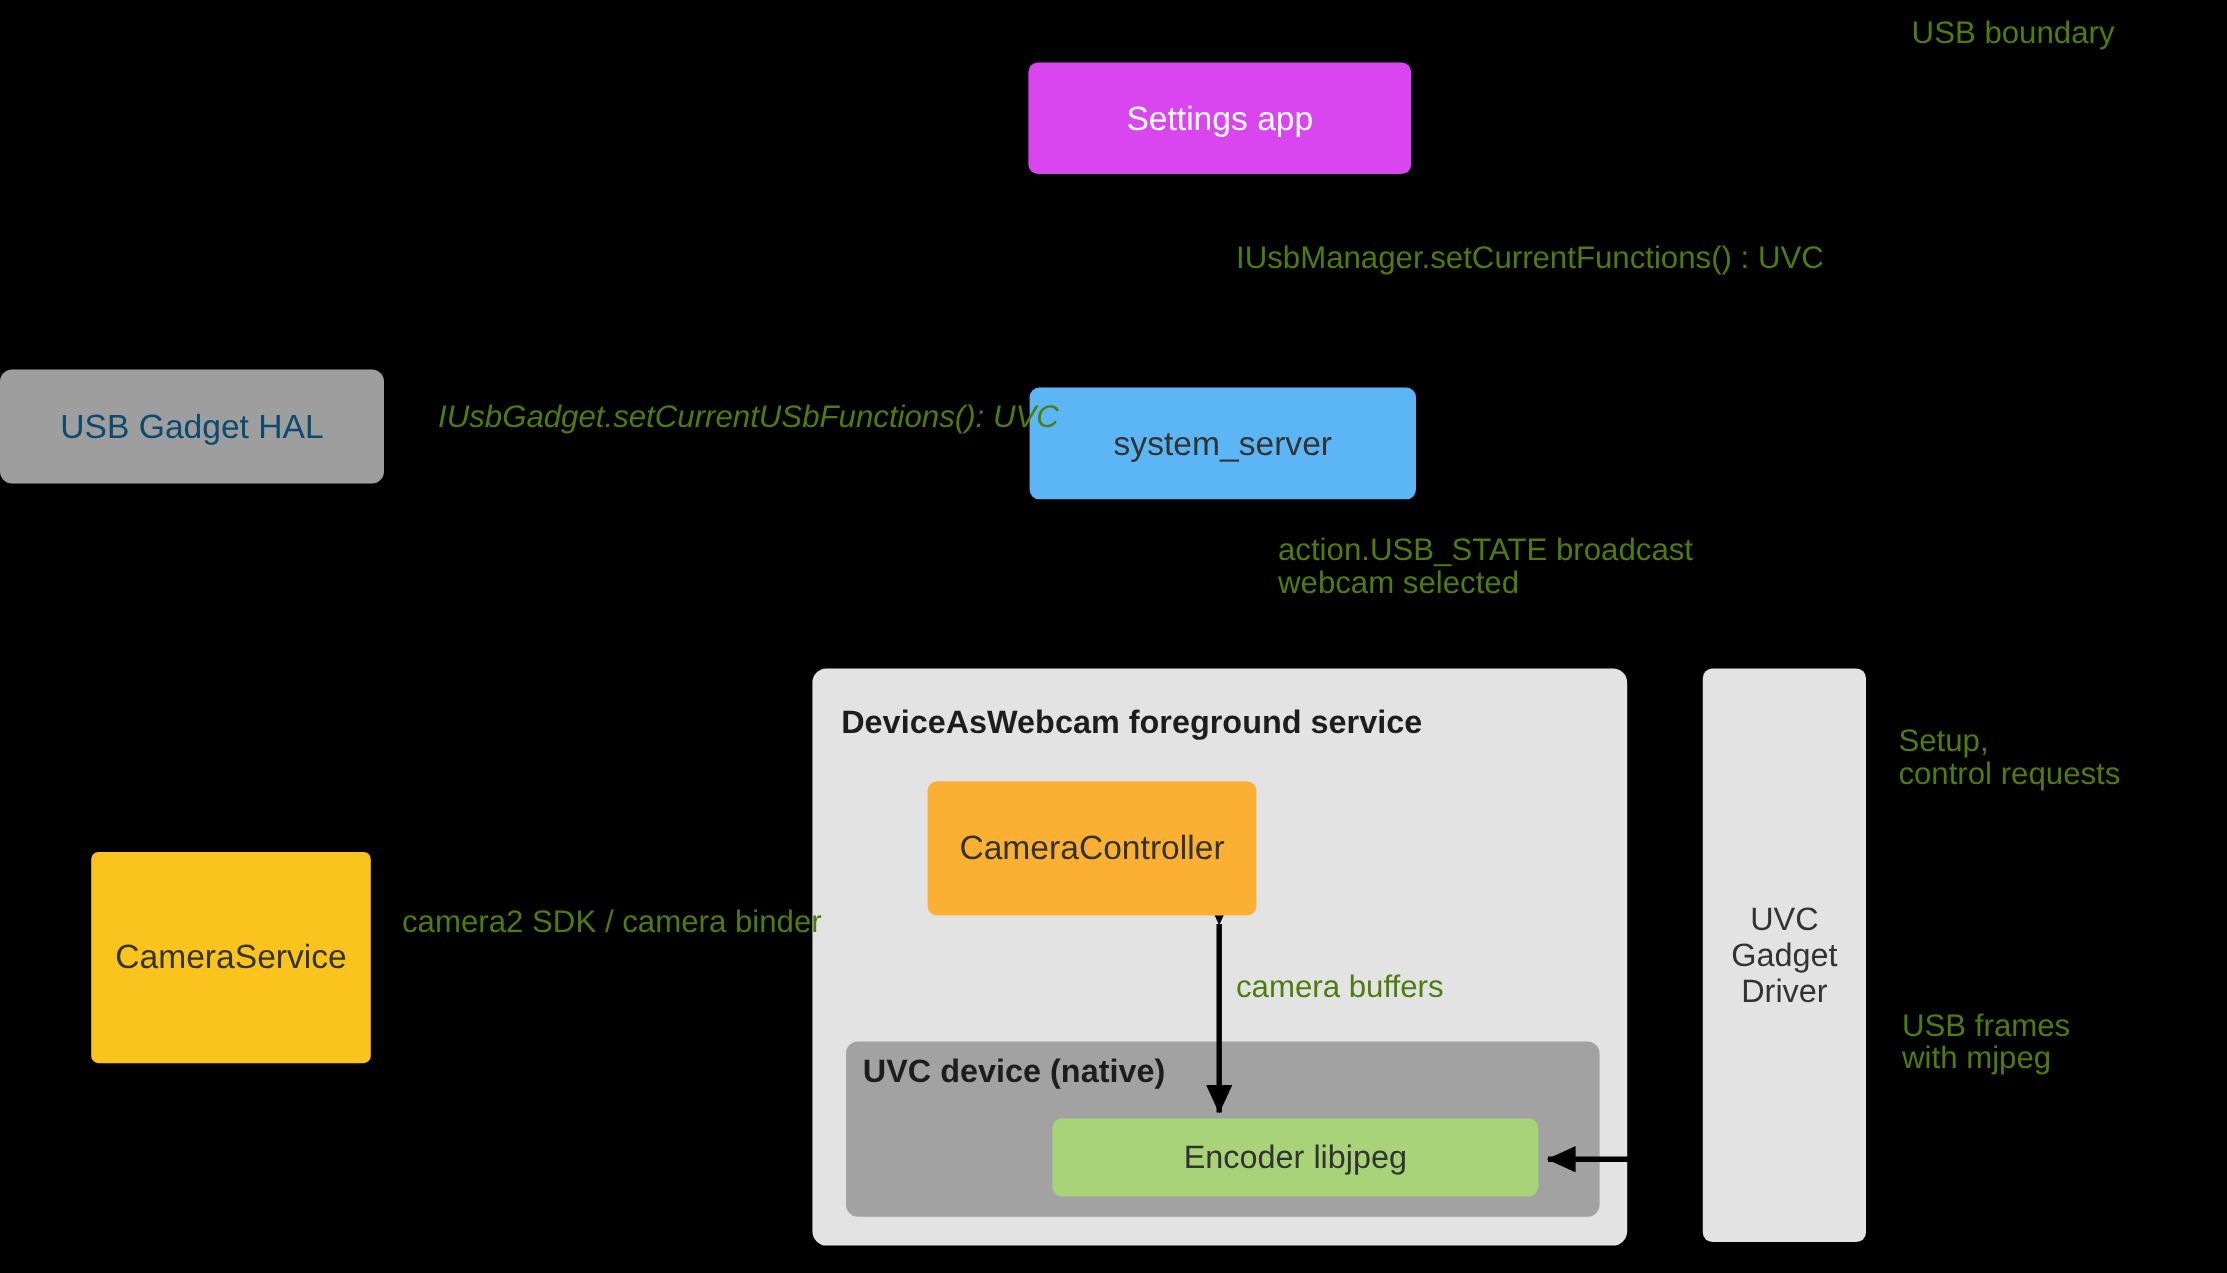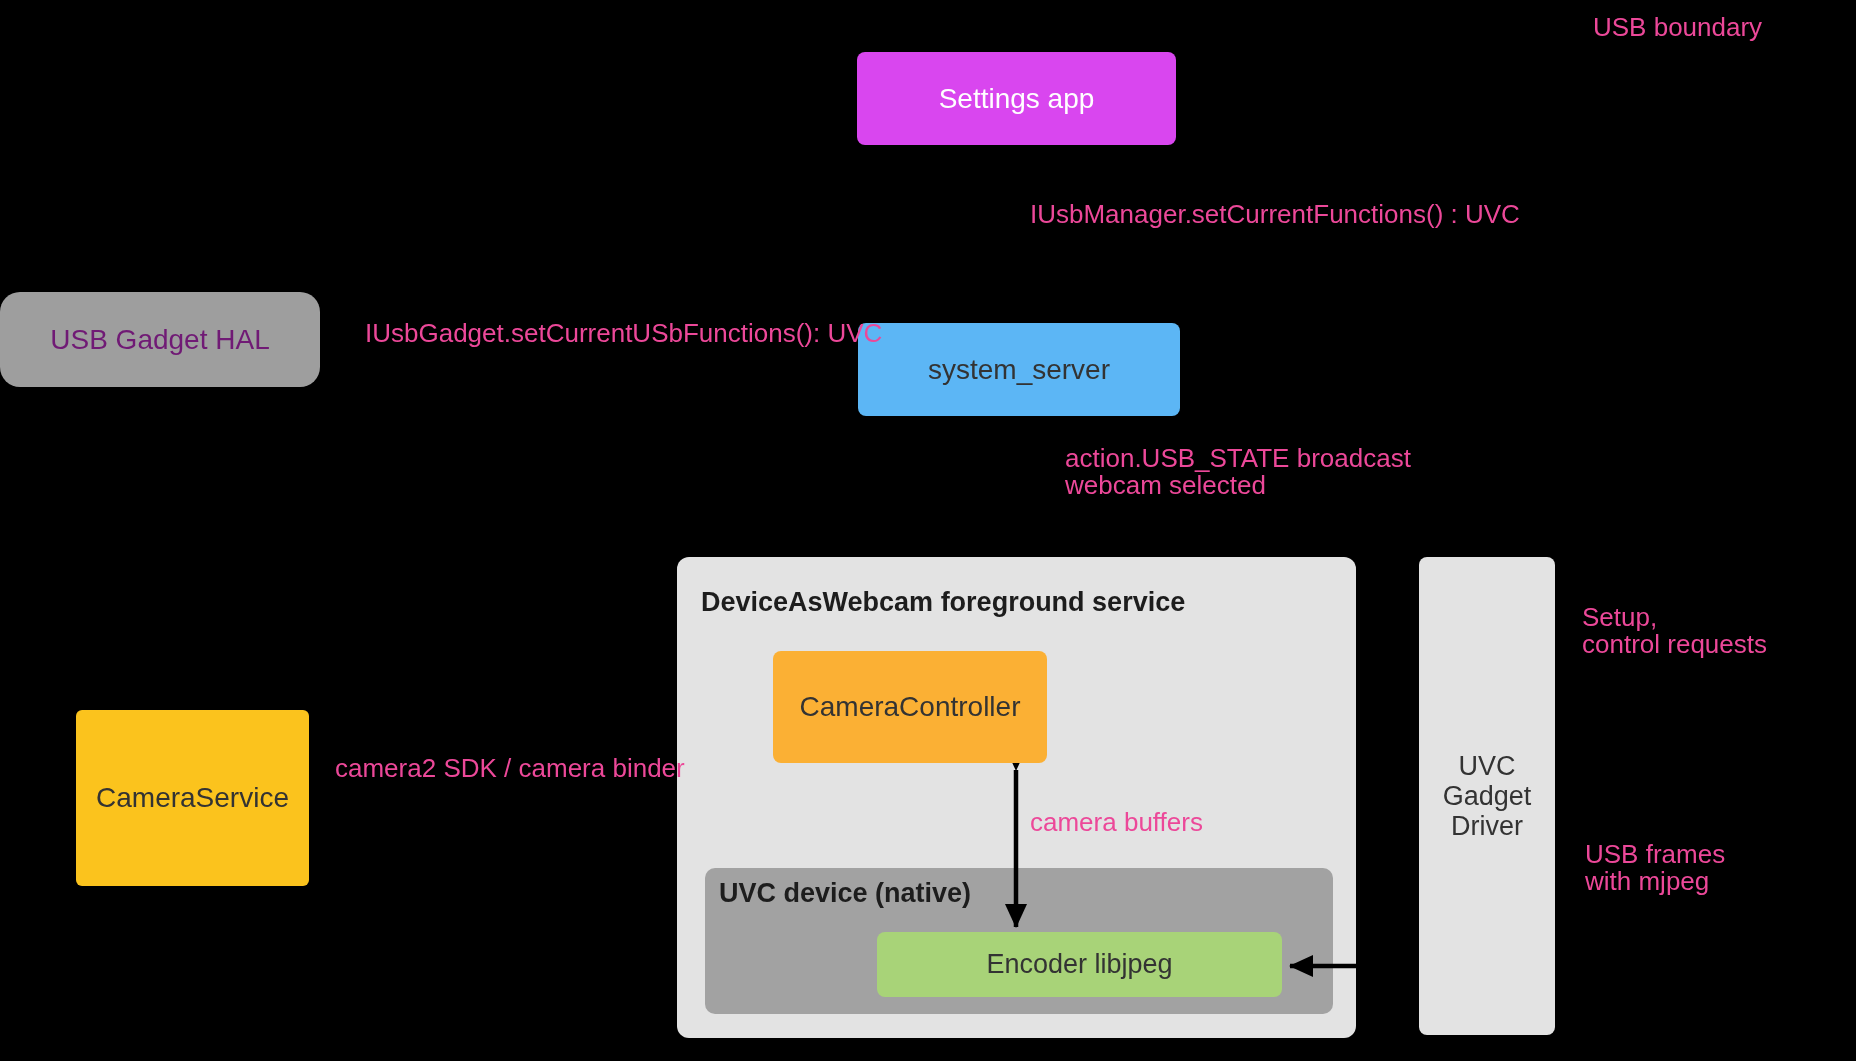--- a/index.html
+++ b/index.html
@@ -5,21 +5,21 @@
   html,body{margin:0;padding:0;background:#000;}
   #canvas{
     position:relative;width:1856px;height:1061px;background:#000;overflow:hidden;
     font-family:"Liberation Sans",sans-serif;
   }
   .node{
     position:absolute;display:flex;align-items:center;justify-content:center;
     font-size:28px;font-weight:500;color:#333;border-radius:8px;text-align:center;
   }
   .node-settings{left:857px;top:52px;width:319px;height:93px;background:#d946ef;color:#fff;}
-  .node-hal{left:0;top:292px;width:320px;height:95px;background:#9e9e9e;border-radius:20px;color:#701a75;}
+  .node-hal{left:0;top:308px;width:320px;height:95px;background:#9e9e9e;border-radius:10px;color:#0c4a6e;}
   .node-system{left:858px;top:307px;width:322px;height:93px;background:#5cb6f5;margin-top:16px;}
   .node-cameraservice{left:76px;top:710px;width:233px;height:176px;background:#fbc31d;border-radius:6px;}
   .node-cameracontroller{left:773px;top:651px;width:274px;height:112px;background:#fbb034;}
   .node-encoder{left:877px;top:932px;width:405px;height:65px;background:#a8d378;font-size:27px;}
   .node-uvcdriver{
     left:1419px;top:557px;width:136px;height:478px;background:#e3e3e3;
     flex-direction:column;font-size:27px;line-height:30px;font-weight:400;
   }
   .container-dawc{
     position:absolute;left:677px;top:557px;width:679px;height:481px;
@@ -28,25 +28,25 @@
   .container-uvcdevice{
     position:absolute;left:705px;top:868px;width:628px;height:146px;
     background:#a2a2a2;border-radius:10px;
   }
   .container-title{
     position:absolute;font-size:27px;font-weight:700;color:#1d1d1d;line-height:30px;white-space:nowrap;
   }
   .title-dawc{left:701px;top:587px;}
   .title-uvcdevice{left:719px;top:878px;}
   .lbl{
-    position:absolute;color:#ec4899;font-size:26px;line-height:27px;white-space:nowrap;
+    position:absolute;color:#4d7c0f;font-size:26px;line-height:27px;white-space:nowrap;
   }
   .lbl-usb-boundary{left:1593px;top:14px;}
   .lbl-iusbmanager{left:1030px;top:201px;}
-  .lbl-iusbgadget{left:365px;top:320px;}
+  .lbl-iusbgadget{left:365px;top:334px;font-style:italic;}
   .lbl-action{left:1030px;top:445px;margin-left:35px;}
   .lbl-devvideo{left:1450px;top:501px;}
   .lbl-camera2{left:335px;top:755px;}
   .lbl-camerabuffers{left:1030px;top:809px;}
   .lbl-setup{left:1582px;top:604px;}
   .lbl-usbframes{left:1585px;top:841px;}
   #arrows{position:absolute;left:0;top:0;pointer-events:none;}
 </style>
 </head>
 <body>

